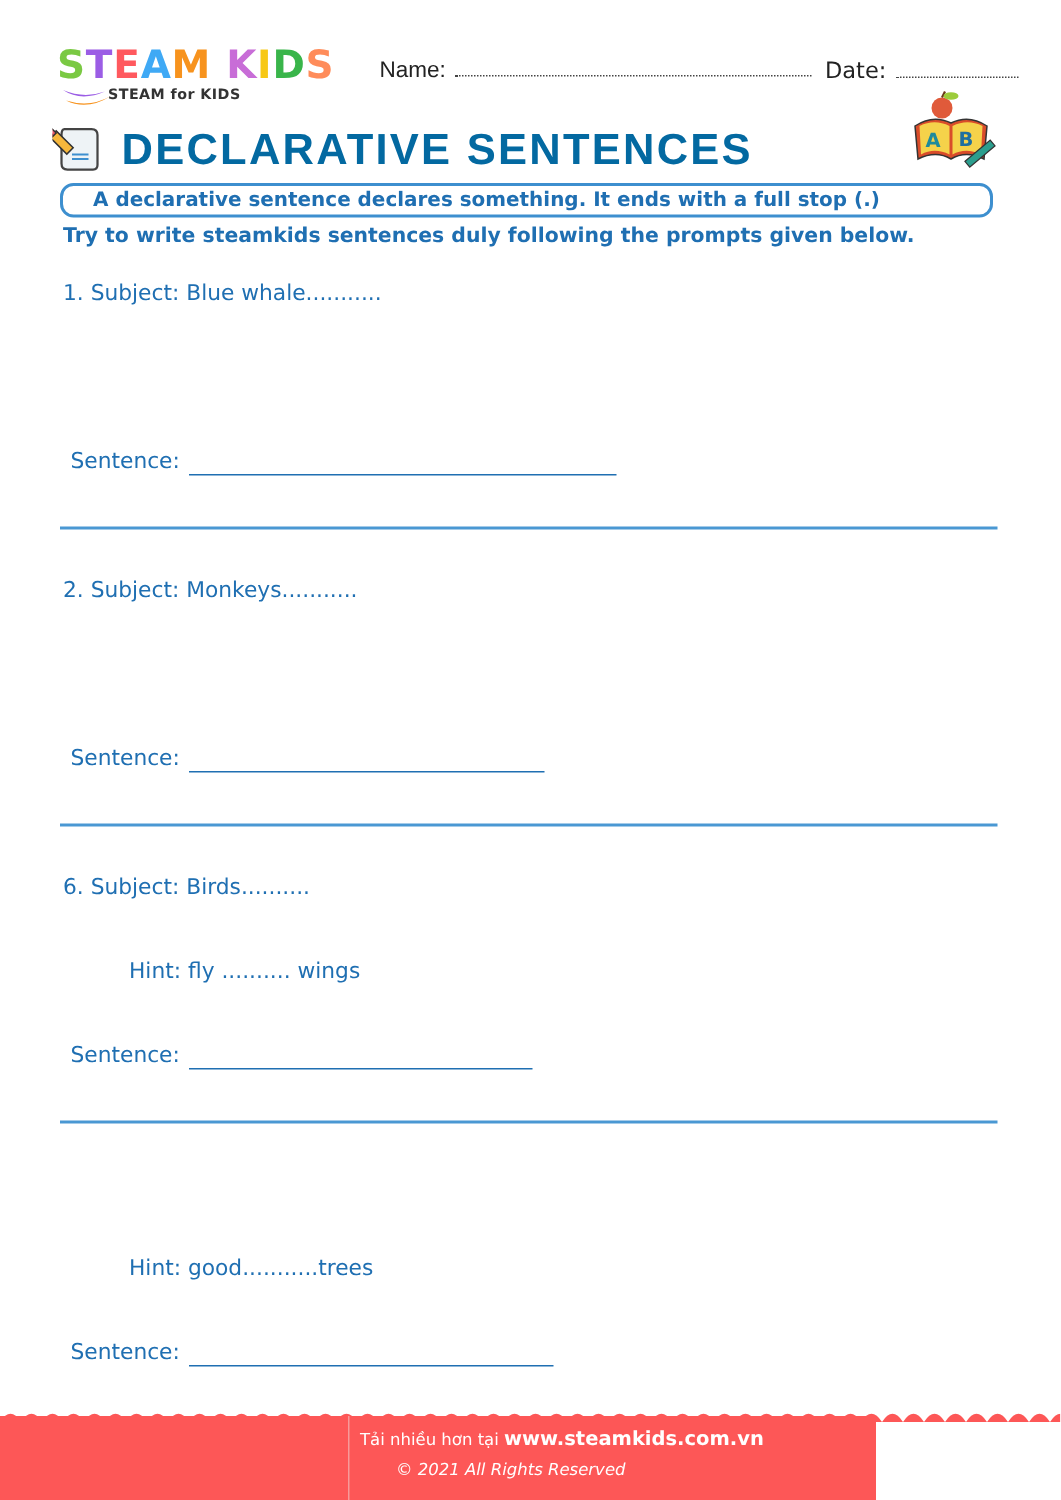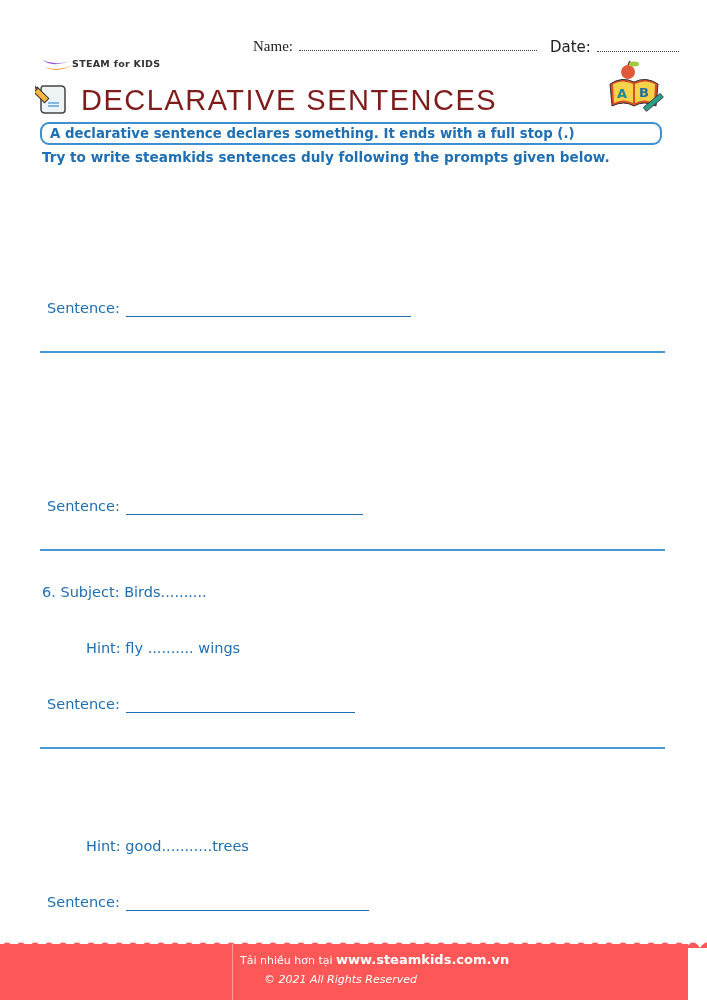--- a/index.html
+++ b/index.html
@@ -7,54 +7,57 @@
   body { position: relative; font-family: "DejaVu Sans", sans-serif; color: #1f6fb2; }
 
   
   .logo { position: absolute; left: 38px; top: 30px; width: 200px; height: 45px; }
   .logo-word { position: absolute; left: 0; top: 0; font-family: "DejaVu Sans", sans-serif; font-weight: 900; font-size: 26px; letter-spacing: 0.5px; line-height: 28px; white-space: nowrap; }
   .logo-word span { display: inline-block; }
   .logo-sub { position: absolute; left: 34px; top: 28px; font-family: "DejaVu Sans", sans-serif; font-weight: bold; font-size: 9.5px; color: #333; letter-spacing: 0.3px; white-space: nowrap; }
   .logo-swoosh { position: absolute; left: 2px; top: 28px; width: 36px; height: 16px; }
 
   
-  .name-line { position: absolute; left: 253px; top: 38px; font-family: Liberation Serif, serif; font-size: 15px; color: #222; white-space: nowrap; }
+  .name-line { position: absolute; left: 253px; top: 38px; font-family: Liberation Sans, sans-serif; font-size: 15px; color: #222; white-space: nowrap; }
   .name-dots { display: inline-block; width: 238px; border-bottom: 1px dotted #444; height: 13px; margin-left: 6px; vertical-align: baseline; }
   .date-line { position: absolute; left: 550px; top: 38px; font-family: "DejaVu Sans", sans-serif; font-size: 15px; color: #222; white-space: nowrap; }
   .date-dots { display: inline-block; width: 82px; border-bottom: 1px dotted #444; height: 13px; margin-left: 6px; }
 
   
   .title-icon { position: absolute; left: 35px; top: 80px; width: 36px; height: 36px; }
-  .title { position: absolute; left: 81px; top: 84px; font-family: "Liberation Sans", sans-serif; font-weight: normal; font-size: 29px; color: #7f1d1d; letter-spacing: 1.5px; white-space: nowrap; }
+  .title { position: absolute; left: 81px; top: 84px; font-family: "Liberation Sans", sans-serif; font-weight: bold; font-size: 29px; color: #0369a1; letter-spacing: 1.5px; white-space: nowrap; }
   .book-icon { position: absolute; left: 604px; top: 60px; width: 62px; height: 56px; }
 
   
-  .rule-box { position: absolute; left: 40px; top: 122px; width: 622px; height: 23px; border: 2px solid #3d8fcf; border-radius: 9px; padding: 0 0 0 8px; font-family: "DejaVu Sans", sans-serif; font-weight: bold; font-size: 13.3px; line-height: 19px; color: #1f6fb2; white-space: nowrap; }
+  .rule-box { position: absolute; left: 40px; top: 122px; width: 622px; height: 23px; border: 2px solid #3d8fcf; border-radius: 9px; padding: 0 0 0 20px; font-family: "DejaVu Sans", sans-serif; font-weight: bold; font-size: 13.3px; line-height: 19px; color: #1f6fb2; white-space: nowrap; }
   .instruction { position: absolute; left: 42px; top: 149px; font-family: "DejaVu Sans", sans-serif; font-weight: bold; font-size: 13.6px; color: #1f6fb2; white-space: nowrap; }
 
   
   .q { position: absolute; left: 0; width: 707px; height: 190px; }
   .q-subject { position: absolute; left: 42px; top: 0; font-size: 14.5px; white-space: nowrap; }
   .q-hint { position: absolute; left: 86px; top: 56px; font-size: 14.5px; white-space: nowrap; }
   .q-sentence { position: absolute; left: 47px; top: 112px; font-size: 14.5px; white-space: nowrap; }
   .q-blank { position: absolute; left: 126px; top: 128px; height: 0; border-bottom: 1.6px solid #1f6fb2; }
   .q-fullline { position: absolute; left: 40px; top: 163px; width: 625px; height: 0; border-bottom: 2px solid #4a98d3; }
 
   
-  .footer { position: absolute; left: 0; top: 944px; width: 688px; height: 56px; background: #fd5757; }
+  .footer { position: absolute; left: 0; top: 944px; width: 584px; height: 56px; background: #fd5757; }
   .scallops { position: absolute; left: 0; top: 938px; width: 707px; height: 10px; }
   .footer-divider { position: absolute; left: 232px; top: 0; width: 1px; height: 56px; background: #f79a9a; }
   .footer-line1 { position: absolute; left: 240px; top: 8px; font-size: 11px; color: #fff; white-space: nowrap; }
   .footer-line1 b { font-size: 13px; font-weight: bold; }
   .footer-line2 { position: absolute; left: 264px; top: 29px; font-size: 11px; font-style: italic; color: #fff; white-space: nowrap; }
 </style>
 </head>
 <body>
 
 <div class="logo">
+  <div class="logo-word">
+    <span style="color:#7ac943">S</span><span style="color:#9b5de5">T</span><span style="color:#ff595e">E</span><span style="color:#3fa9f5">A</span><span style="color:#f7931e">M</span><span style="width:10px"></span><span style="color:#c86dd7">K</span><span style="color:#f7c815">I</span><span style="color:#39b54a">D</span><span style="color:#ff8c5a">S</span>
+  </div>
   <svg class="logo-swoosh" viewBox="0 0 36 16">
     <path d="M2 2 Q14 10 30 3 Q16 8 2 2Z" fill="#9b5de5"></path>
     <path d="M4 9 Q18 16 34 6 Q20 14 4 9Z" fill="#f7931e"></path>
   </svg>
   <div class="logo-sub">STEAM for KIDS</div>
 </div>
 
 <div class="name-line">
   <span>Name:</span><span class="name-dots"></span>
 </div>
@@ -80,26 +83,28 @@
   <path d="M31 24 Q41 19 51 24 L50 43 Q40 38 31 43Z" fill="#f5d24a"></path>
   <text x="13" y="38" font-family="DejaVu Sans, sans-serif" font-weight="bold" font-size="13" fill="#1e8a9c">A</text>
   <text x="35" y="37" font-family="DejaVu Sans, sans-serif" font-weight="bold" font-size="13" fill="#1e6fa0">B</text>
   <rect x="38" y="40" width="22" height="5" transform="rotate(-40 49 42)" fill="#2b9e8e" stroke="#333" stroke-width="0.8"></rect>
 </svg>
 
 <div class="rule-box">A declarative sentence declares something. It ends with a full stop (.)</div>
 <div class="instruction">Try to write steamkids sentences duly following the prompts given below.</div>
 
 <div class="q" style="top:188px">
+  <div class="q-subject">1. Subject: Blue whale...........</div>
   <div class="q-sentence">Sentence:</div>
   <div class="q-blank" style="width:285px"></div>
   <div class="q-fullline"></div>
 </div>
 
 <div class="q" style="top:386px">
+  <div class="q-subject">2. Subject: Monkeys...........</div>
   <div class="q-sentence">Sentence:</div>
   <div class="q-blank" style="width:237px"></div>
   <div class="q-fullline"></div>
 </div>
 
 <div class="q" style="top:584px">
   <div class="q-subject">6. Subject: Birds..........</div>
   <div class="q-hint">Hint: fly .......... wings</div>
   <div class="q-sentence">Sentence:</div>
   <div class="q-blank" style="width:229px"></div>

